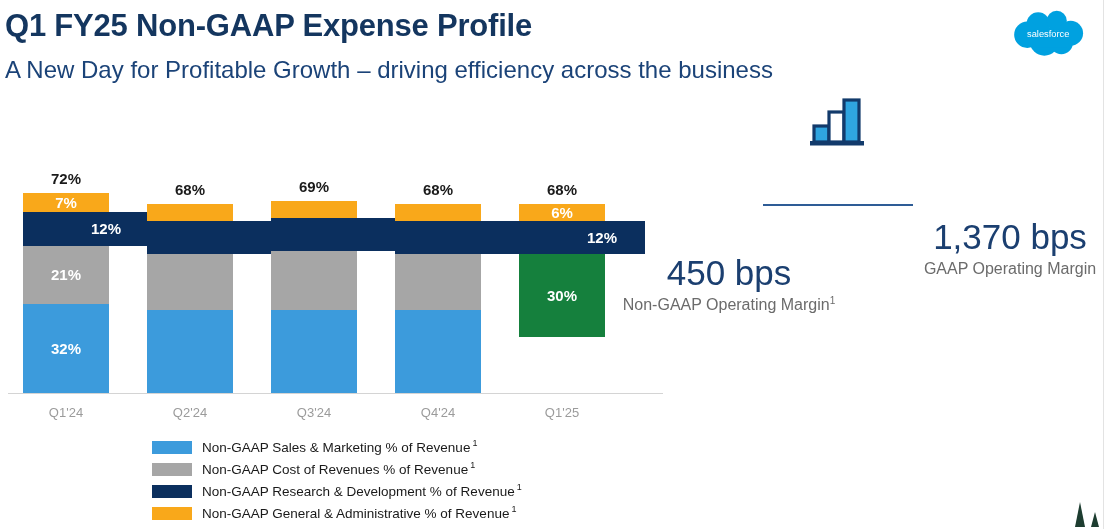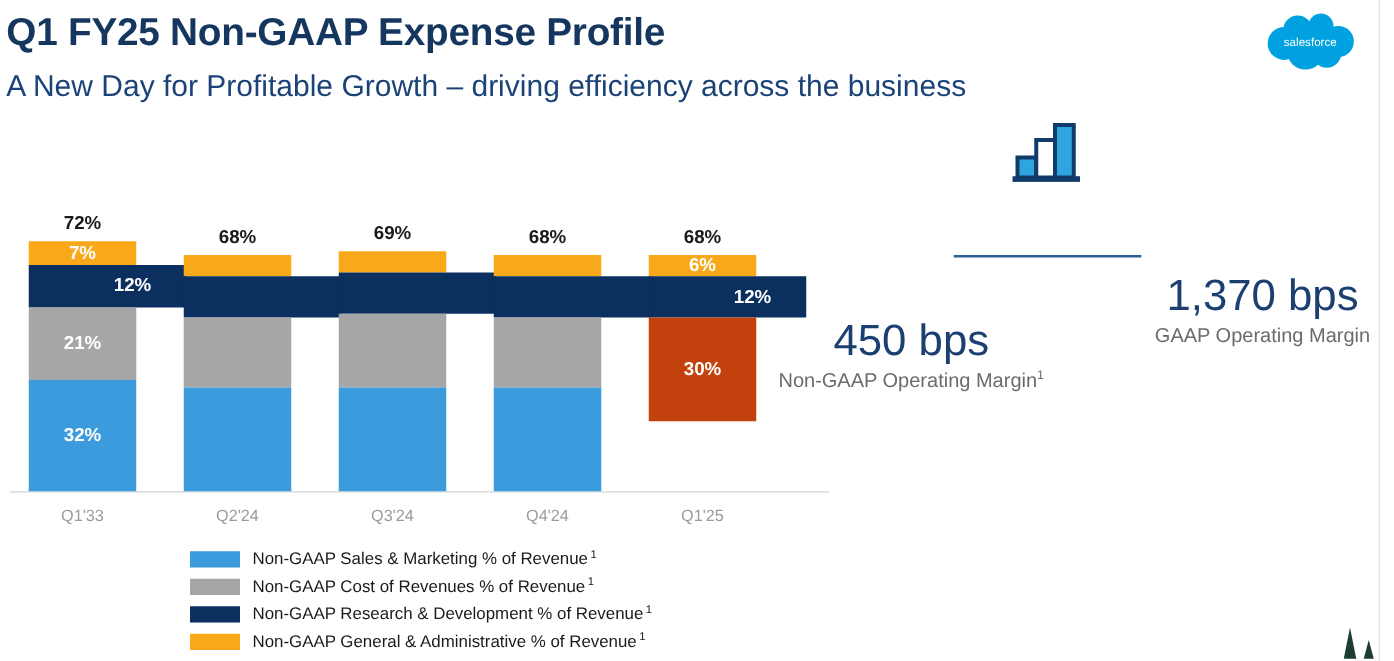--- a/index.html
+++ b/index.html
@@ -226,21 +226,21 @@
           <div class="seg seg-rd" style="height: 33.36px; background: rgb(11, 47, 94);">
             <span>12%</span>
           </div>
           <div class="seg seg-cor" style="height: 58.38px; background: rgb(166, 166, 166);">
             <span>21%</span>
           </div>
           <div class="seg seg-sm" style="height: 88.96px; background: rgb(60, 155, 220);">
             <span>32%</span>
           </div>
         </div>
-        <div class="cat-label" style="bottom: -27px;">Q1'33</div>
+        <div class="cat-label" style="bottom: -27px;">Q1'24</div>
       </div>
       <div class="bar-group" style="left: 147px;">
         <div class="bar-total" style="bottom: 195.04px;">68%</div>
         <div class="bar-stack" style="height: 189.04px;">
           <div class="seg seg-ga" style="height: 16.68px; background: rgb(249, 168, 26);"></div>
           <div class="seg seg-rd" style="height: 33.36px; background: rgb(11, 47, 94);"></div>
           <div class="seg seg-cor" style="height: 55.6px; background: rgb(166, 166, 166);"></div>
           <div class="seg seg-sm" style="height: 83.4px; background: rgb(60, 155, 220);"></div>
         </div>
         <div class="cat-label" style="bottom: -27px;">Q2'24</div>
@@ -267,21 +267,21 @@
       </div>
       <div class="bar-group" style="left: 519px;">
         <div class="bar-total" style="bottom: 195.04px;">68%</div>
         <div class="bar-stack" style="height: 189.04px;">
           <div class="seg seg-ga" style="height: 16.68px; background: rgb(249, 168, 26);">
             <span>6%</span>
           </div>
           <div class="seg seg-rd" style="height: 33.36px; background: rgb(11, 47, 94);">
             <span>12%</span>
           </div>
-          <div class="seg seg-sm" style="height: 83.4px; background: #c2410c;">
+          <div class="seg seg-sm" style="height: 83.4px; background: #15803d;">
             <span>30%</span>
           </div>
         </div>
         <div class="cat-label" style="bottom: -27px;">Q1'25</div>
       </div>
     </div>
 
   <div class="legend">
 
   <div class="legend-row">

